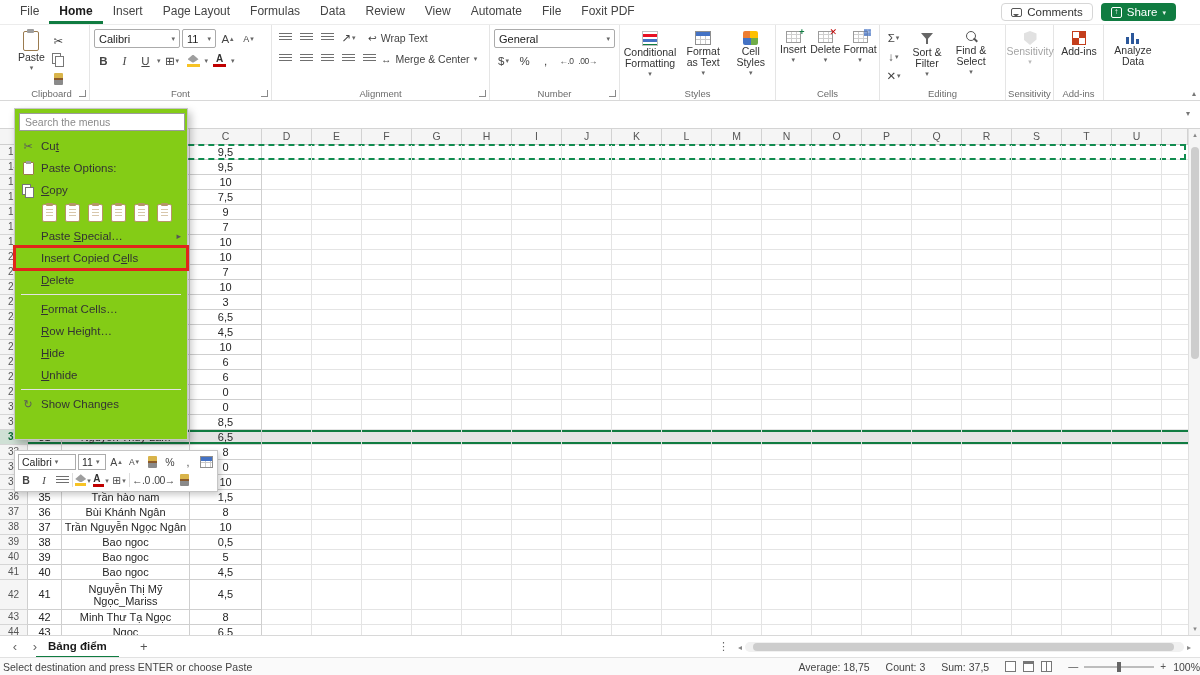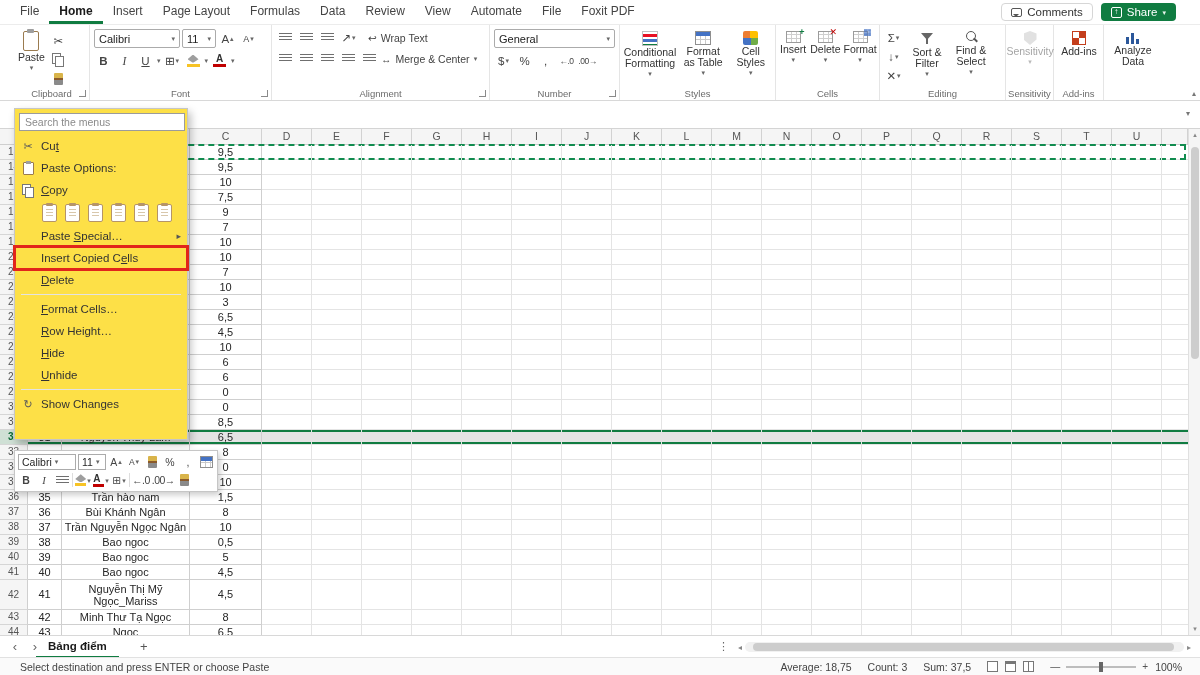--- a/index.html
+++ b/index.html
@@ -89,21 +89,21 @@
 .row.ants::after{content:"";position:absolute;left:28px;right:2px;top:-1px;bottom:-1px;border:2px dashed #118C4F;pointer-events:none}
 #vlines{position:absolute;left:262px;top:16px;width:926px;height:490px;background:repeating-linear-gradient(to right,rgba(0,0,0,0) 0 49px,#e4e4e4 49px 50px);pointer-events:none}
 
 
 #vscroll{position:absolute;right:0;top:129px;width:12px;height:506px;background:#f5f5f5;border-left:1px solid #e0e0e0}
 #vscroll .ar{position:absolute;left:0;width:12px;text-align:center;font-size:7px;color:#888}
 #vscroll .ar.up{top:2px}#vscroll .ar.dn{bottom:2px}
 #vthumb{position:absolute;left:2px;top:18px;width:8px;height:212px;background:#cdcdcd;border-radius:4px}
 
 
-#cmenu{position:absolute;left:14px;top:108px;width:174px;height:332px;background:#fde047;border:1px solid #c6c6c6;box-shadow:3px 4px 8px rgba(0,0,0,.25);z-index:60;padding:4px 0;font-size:11.5px;color:#333}
+#cmenu{position:absolute;left:14px;top:108px;width:174px;height:332px;background:#84cc16;border:1px solid #c6c6c6;box-shadow:3px 4px 8px rgba(0,0,0,.25);z-index:60;padding:4px 0;font-size:11.5px;color:#333}
 .cm-search{display:block;width:166px;margin:0 4px 4px;height:18px;border:1px solid #9b9b9b;padding:0 5px;font-size:10.5px;font-family:inherit;color:#444}
 .cm-search::placeholder{color:#8a8a8a}
 .cm-item{height:22px;display:flex;align-items:center;padding-right:6px;position:relative}
 .cm-ic{width:26px;display:inline-flex;align-items:center;justify-content:center;color:#5a5a5a;font-size:11px;flex:0 0 26px}
 .cm-text{flex:1;white-space:nowrap}
 .cm-header .cm-text{color:#333}
 .cm-sub{font-size:9px;color:#555;margin-left:auto}
 .cm-sep{border-top:1px solid #e3e3e3;margin:3px 6px}
 .cm-pasterow{height:24px;display:flex;align-items:center;gap:8px;padding-left:27px}
 .pi{position:relative;width:15px;height:18px;border:1px solid #b59468;background:#fff;border-radius:2px}
@@ -126,22 +126,22 @@
 .ts-tab{margin-left:36px;height:22px;display:flex;align-items:center;padding:0 12px;font-weight:bold;font-size:11.5px;color:#1a1a1a;border-bottom:2px solid #107C41;background:#fff}
 .ts-add{width:22px;text-align:center;color:#555;font-size:13px;margin-left:14px}
 .ts-kebab{position:absolute;left:718px;color:#666;font-size:11px}
 #hscroll{position:absolute;left:735px;right:6px;top:4px;height:14px;display:flex;align-items:center}
 .hs-ar{font-size:8px;color:#888;width:10px;text-align:center}
 .hs-track{flex:1;height:10px;background:#f1f1f1;border-radius:5px;position:relative}
 .hs-thumb{position:absolute;left:8px;right:10px;top:1px;height:8px;background:#cdcdcd;border-radius:4px}
 
 
 #statusbar{position:absolute;left:0;top:657px;width:1200px;height:18px;background:#fafafa;border-top:1px solid #e1e1e1;z-index:20;display:flex;align-items:center;font-size:10.5px;color:#444}
-.st-msg{padding-left:20px}
-.st-right{margin-left:auto;display:flex;align-items:center;gap:16px;padding-right:18px}
+.st-msg{padding-left:3px}
+.st-right{margin-left:auto;display:flex;align-items:center;gap:16px;padding-right:0}
 .vicon{width:11px;height:11px;border:1px solid #777;background:#fff;display:inline-block}
 .vicon.v2{background:linear-gradient(#777 0 2px,#fff 2px)}
 .vicon.v3{background:linear-gradient(90deg,#fff 0 4px,#777 4px 5px,#fff 5px)}
 .vgroup{display:flex;gap:7px;align-items:center}
 .zoomctl{display:flex;align-items:center;gap:6px}
 .ztrack{width:70px;height:2px;background:#bdbdbd;position:relative}
 .zthumb{position:absolute;left:33px;top:-4px;width:4px;height:10px;background:#666}
 .zbtn{color:#555;font-size:10px}
 .zlevel{min-width:28px;text-align:right}
 </style>
@@ -312,21 +312,21 @@
 
     <div class="rgroup" style="width:156px">
       <div class="gbody">
         <div class="bb" style="width:52px">
           <span class="ic-cf"></span>
           <span class="bl2">Conditional Formatting</span>
           <span class="chev">▾</span>
         </div>
         <div class="bb" style="width:48px">
           <span class="ic-fat"></span>
-          <span class="bl2">Format as Table</span>
+          <span class="bl2">Format as Text</span>
           <span class="chev">▾</span>
         </div>
         <div class="bb" style="width:42px">
           <span class="ic-cs"></span>
           <span class="bl2">Cell Styles</span>
           <span class="chev">▾</span>
         </div>
       </div>
       <div class="glabel">Styles</div>
     </div>

